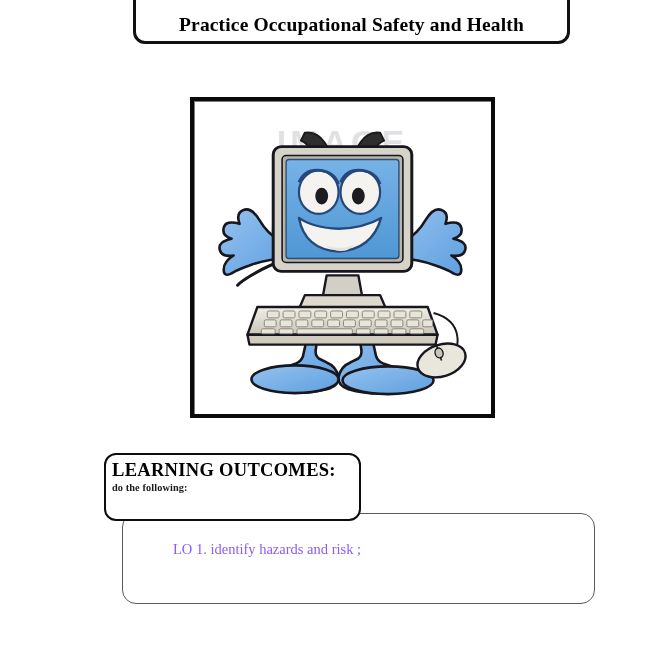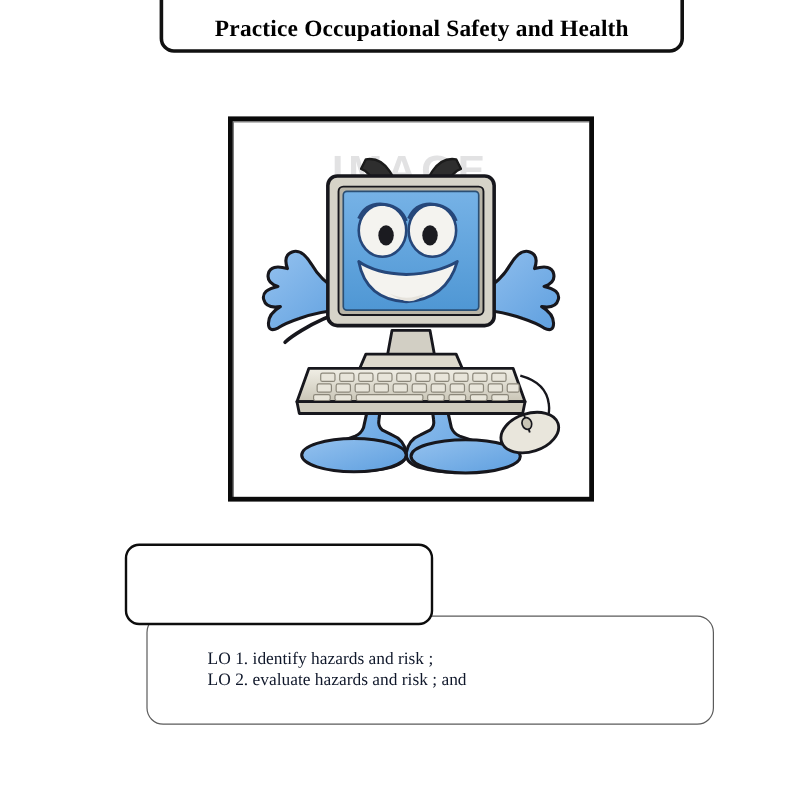--- a/index.html
+++ b/index.html
@@ -111,21 +111,21 @@
     border-radius: 14px;
     background: #ffffff;
     box-sizing: border-box;
   }
   .lo-list {
     position: absolute;
     left: 50px;
     top: 26px;
     font-family: "Liberation Serif", serif;
     font-size: 14.5px;
-    color: #0f172a;
+    color: #8b5cf6;
     line-height: 18px;
     white-space: nowrap;
   }
   .lo-line { display: block; }
 
   .outcomes-head {
     position: absolute;
     left: 104px;
     top: 453px;
     width: 257px;
@@ -292,20 +292,21 @@
           <path d="M250 246 L250 262" stroke="#17171d" stroke-width="1.6" fill="none"></path>
           <ellipse cx="250" cy="254" rx="4" ry="5" fill="#c9c5b6" stroke="#17171d" stroke-width="1.4"></ellipse>
         </g>
       </svg>
     </div>
   </div>
 
   <div class="outcomes-body">
     <div class="lo-list">
       <span class="lo-line">LO 1. identify hazards and risk ;</span>
-      <span class="lo-line">LO 2. evaluate hazards and risk ; and</span>
     </div>
   </div>
 
   <div class="outcomes-head">
+    <span class="outcomes-title">LEARNING OUTCOMES:</span>
+    <span class="outcomes-sub">do the following:</span>
   </div>
 
 </div>
 
 </body></html>

